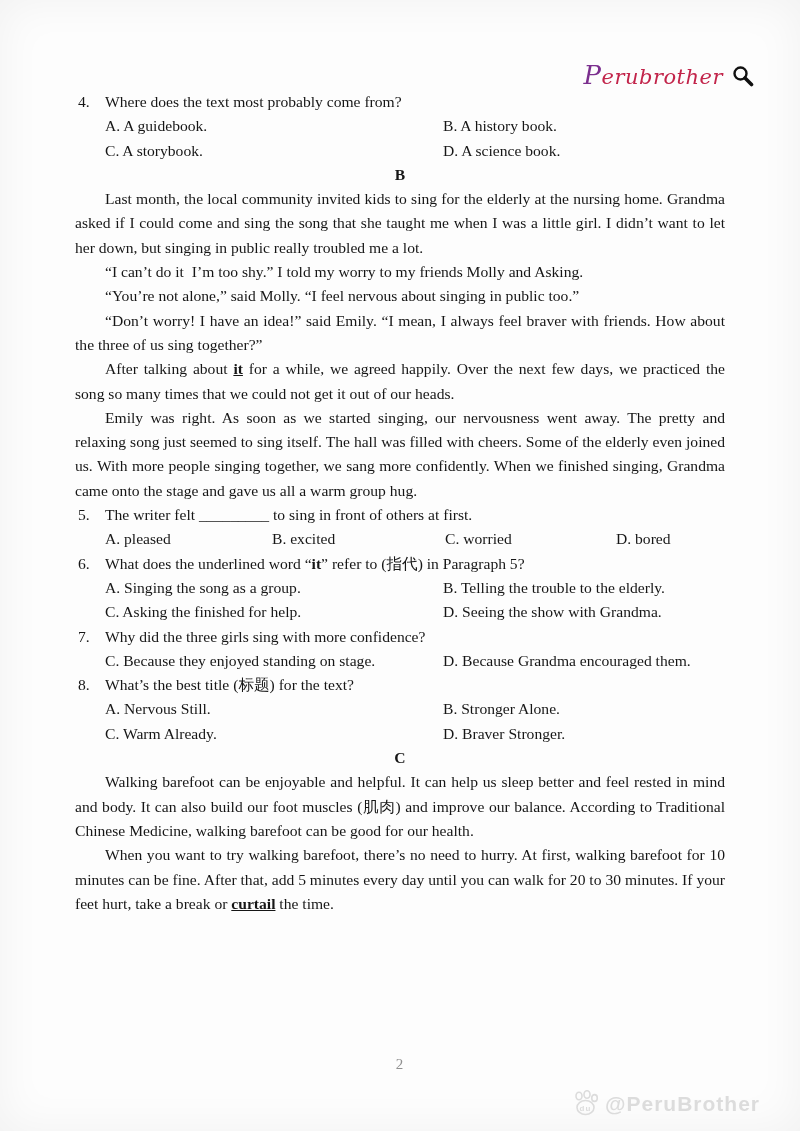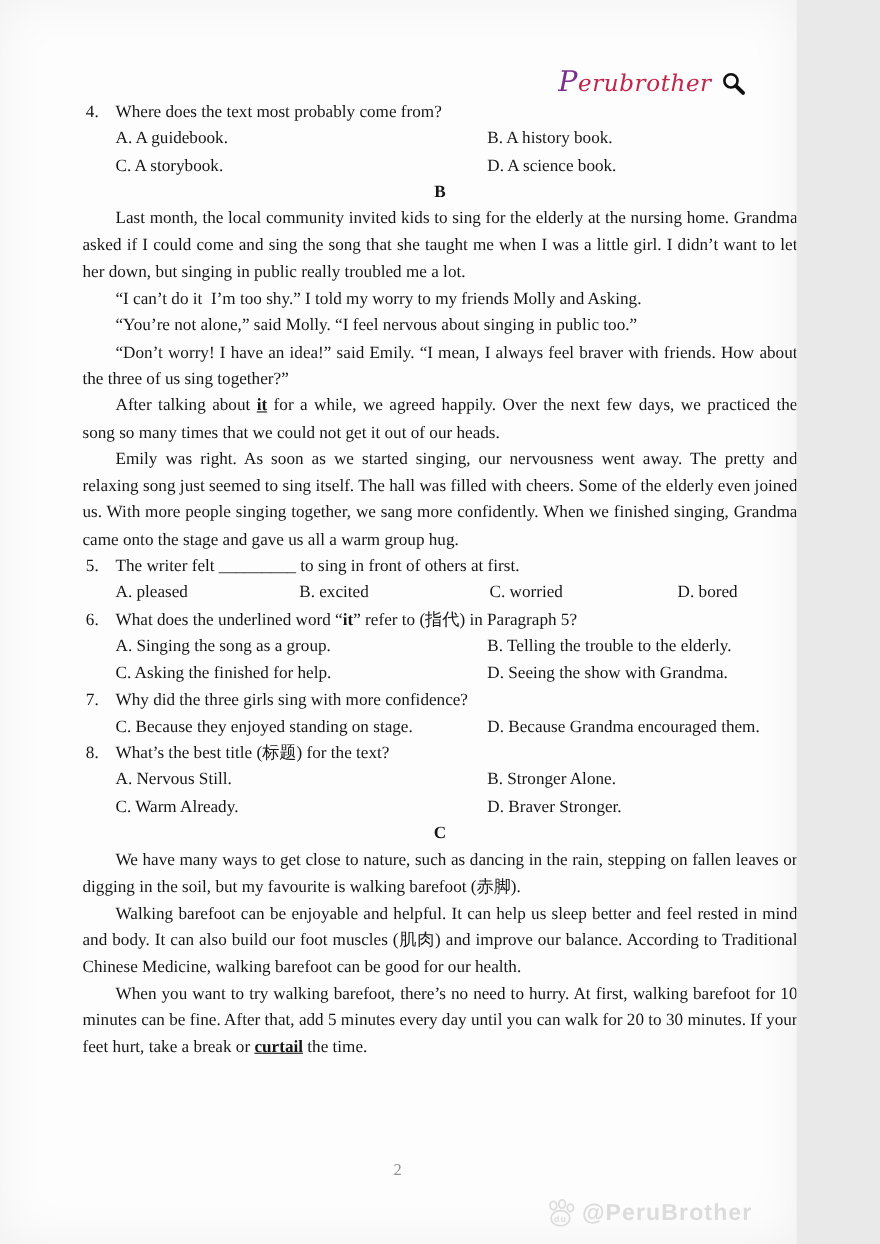--- a/index.html
+++ b/index.html
@@ -3,21 +3,21 @@
 <meta charset="utf-8">
 <style>
   html,body{margin:0;padding:0;}
   body{
     width:800px;height:1131px;
     background:#e9e9e9;
     font-family:"Liberation Serif","DejaVu Serif",serif;
     color:#161616;
   }
   .page{
-    position:relative;width:724px;height:1131px;
+    position:relative;width:800px;height:1131px;
     background:#fdfdfd;overflow:hidden;
     box-shadow:inset 0 0 46px rgba(0,0,0,0.05);
   }
   
   .logo{
     position:absolute;top:62px;right:46px;
     display:flex;align-items:center;gap:9px;
   }
   .logo-text{
     font-family:"DejaVu Serif",serif;
@@ -41,21 +41,21 @@
   .opts-4{display:grid;grid-template-columns:167px 173px 171px auto;padding-left:30px;}
   .uword{font-weight:bold;text-decoration:underline;}
   .bword{font-weight:bold;}
   
   .page-num{
     position:absolute;top:1056px;left:0;width:100%;
     text-align:center;color:#909090;font-size:15px;letter-spacing:1px;
   }
   .watermark{
     position:absolute;top:1090px;right:40px;
-    display:flex;align-items:center;gap:5px;
+    display:flex;align-items:flex-end;gap:5px;
     color:#dcdcdc;font-size:21px;
     font-family:"Liberation Sans","DejaVu Sans",sans-serif;
     font-weight:bold;letter-spacing:1px;
   }
   .paw-icon svg{display:block;}
 </style>
 </head>
 <body>
 
 <div class="page">
@@ -133,21 +133,20 @@
     <div class="opts-2">
       <span>A. Nervous Still.</span>
       <span>B. Stronger Alone.</span>
     </div>
     <div class="opts-2">
       <span>C. Warm Already.</span>
       <span>D. Braver Stronger.</span>
     </div>
 
     <div class="section-heading">C</div>
-    <div class="para">We have many ways to get close to nature, such as dancing in the rain, stepping on fallen leaves or digging in the soil, but my favourite is walking barefoot (赤脚).</div>
     <div class="para">Walking barefoot can be enjoyable and helpful. It can help us sleep better and feel rested in mind and body. It can also build our foot muscles (肌肉) and improve our balance. According to Traditional Chinese Medicine, walking barefoot can be good for our health.</div>
     <div class="para"><span>When you want to try walking barefoot, there’s no need to hurry. At first, walking barefoot for 10 minutes can be fine. After that, add 5 minutes every day until you can walk for 20 to 30 minutes. If your feet hurt, take a break or </span><span class="uword">curtail</span><span> the time.</span></div>
 
   </div>
 
   <div class="page-num">2</div>
 
   <div class="watermark">
     <span class="paw-icon">
       <svg width="28" height="26" viewBox="0 0 28 26">

